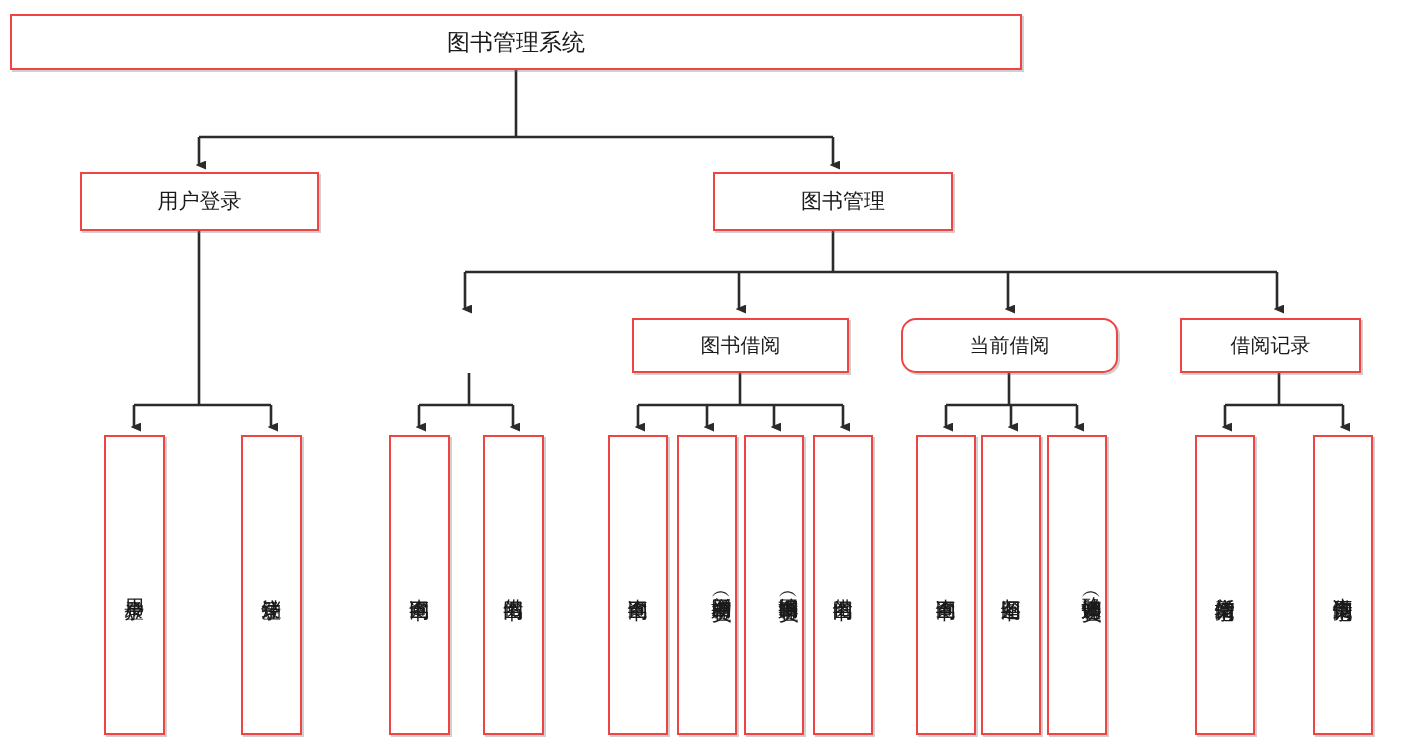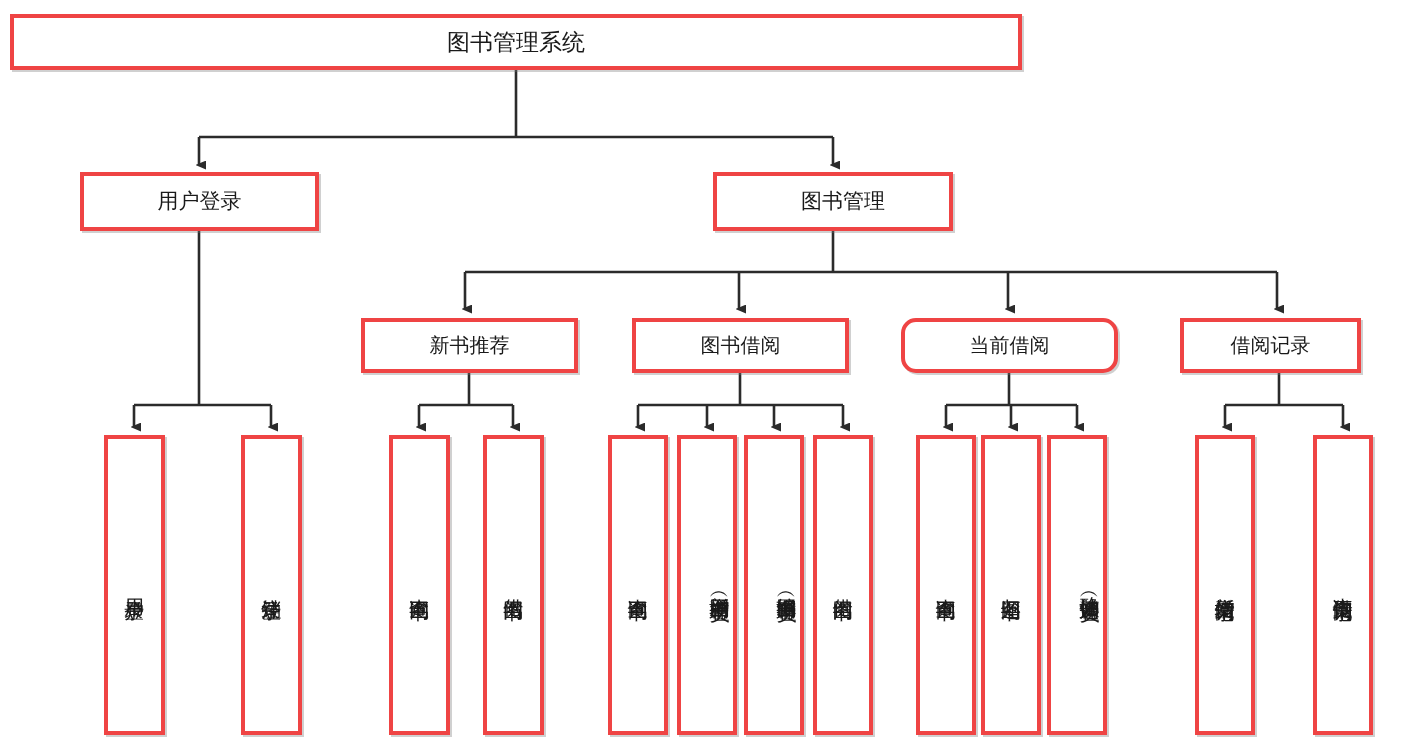--- a/index.html
+++ b/index.html
@@ -21,21 +21,21 @@
     position: absolute;
     left: 0;
     top: 0;
     width: 1405px;
     height: 747px;
     pointer-events: none;
   }
   .node {
     position: absolute;
     box-sizing: border-box;
-    border: 4px solid #ef4444;
+    border: 2px solid #ef4444;
     background: #ffffff;
     display: flex;
     align-items: center;
     justify-content: center;
     color: #1a1a1a;
     line-height: 1.32;
     text-align: center;
     box-shadow: 2px 2px 0 rgba(120,120,120,0.35);
   }
   .node.root {
@@ -121,21 +121,20 @@
       <path d="M1225,405 L1225,427" marker-end="url(#arrow)"></path>
       <path d="M1343,405 L1343,427" marker-end="url(#arrow)"></path>
     </g>
   </svg>
 
   <div class="node root" style="left:10px; top:14px; width:1012px; height:56px;">图书管理系统</div>
 
   <div class="node level1" style="left:80px; top:172px; width:239px; height:59px;">用户登录</div>
   <div class="node level1" style="left:713px; top:172px; width:240px; height:59px;padding-left:20px;">图书管理</div>
 
-  <div class="node level2" style="left:361px; top:318px; width:217px; height:55px;">新书推荐</div>
   <div class="node level2" style="left:632px; top:318px; width:217px; height:55px;">图书借阅</div>
   <div class="node level2" style="left:901px; top:318px; width:217px; height:55px;border-radius:15px;">当前借阅</div>
   <div class="node level2" style="left:1180px; top:318px; width:181px; height:55px;">借阅记录</div>
 
   <div class="node leaf" style="left:104px; top:435px; width:61px; height:300px;">用户登录</div>
   <div class="node leaf" style="left:241px; top:435px; width:61px; height:300px;">注销登录</div>
 
   <div class="node leaf" style="left:389px; top:435px; width:61px; height:300px;">查询图书</div>
   <div class="node leaf" style="left:483px; top:435px; width:61px; height:300px;">借阅图书</div>
 

